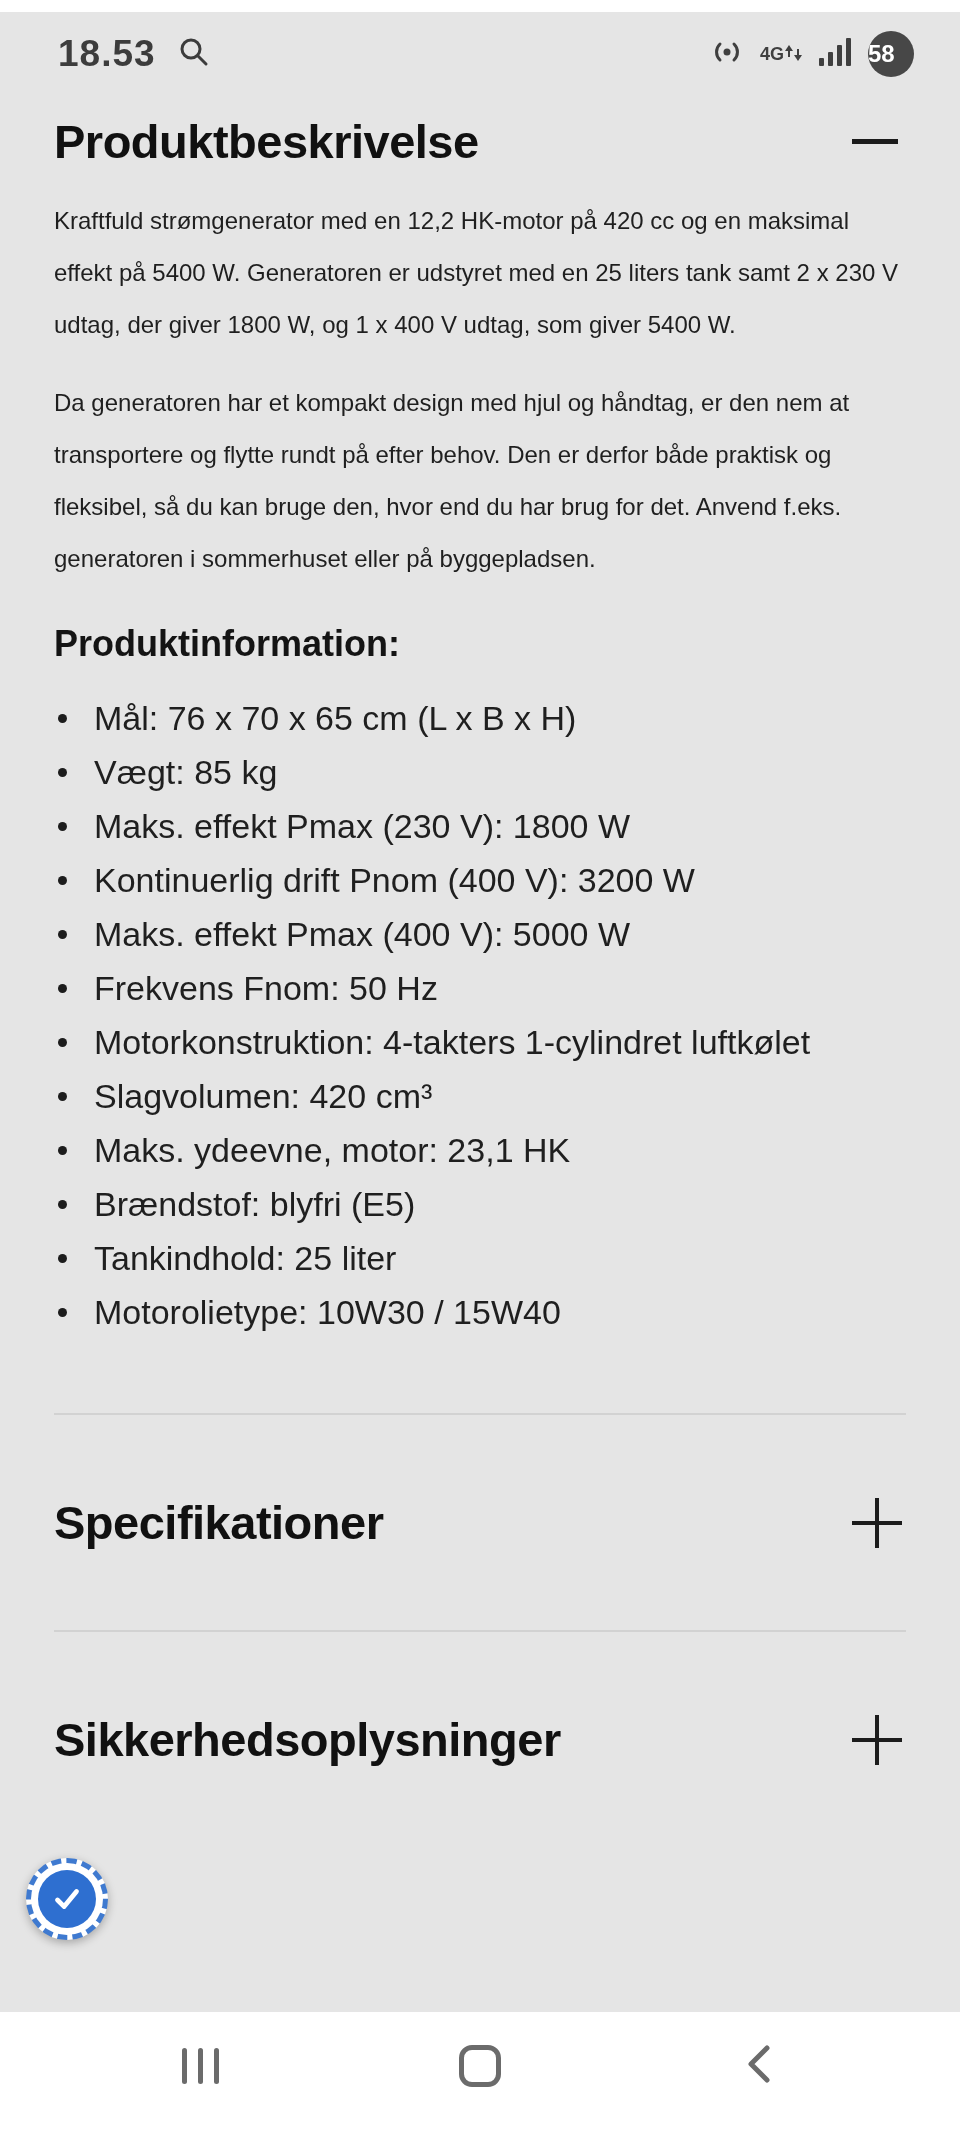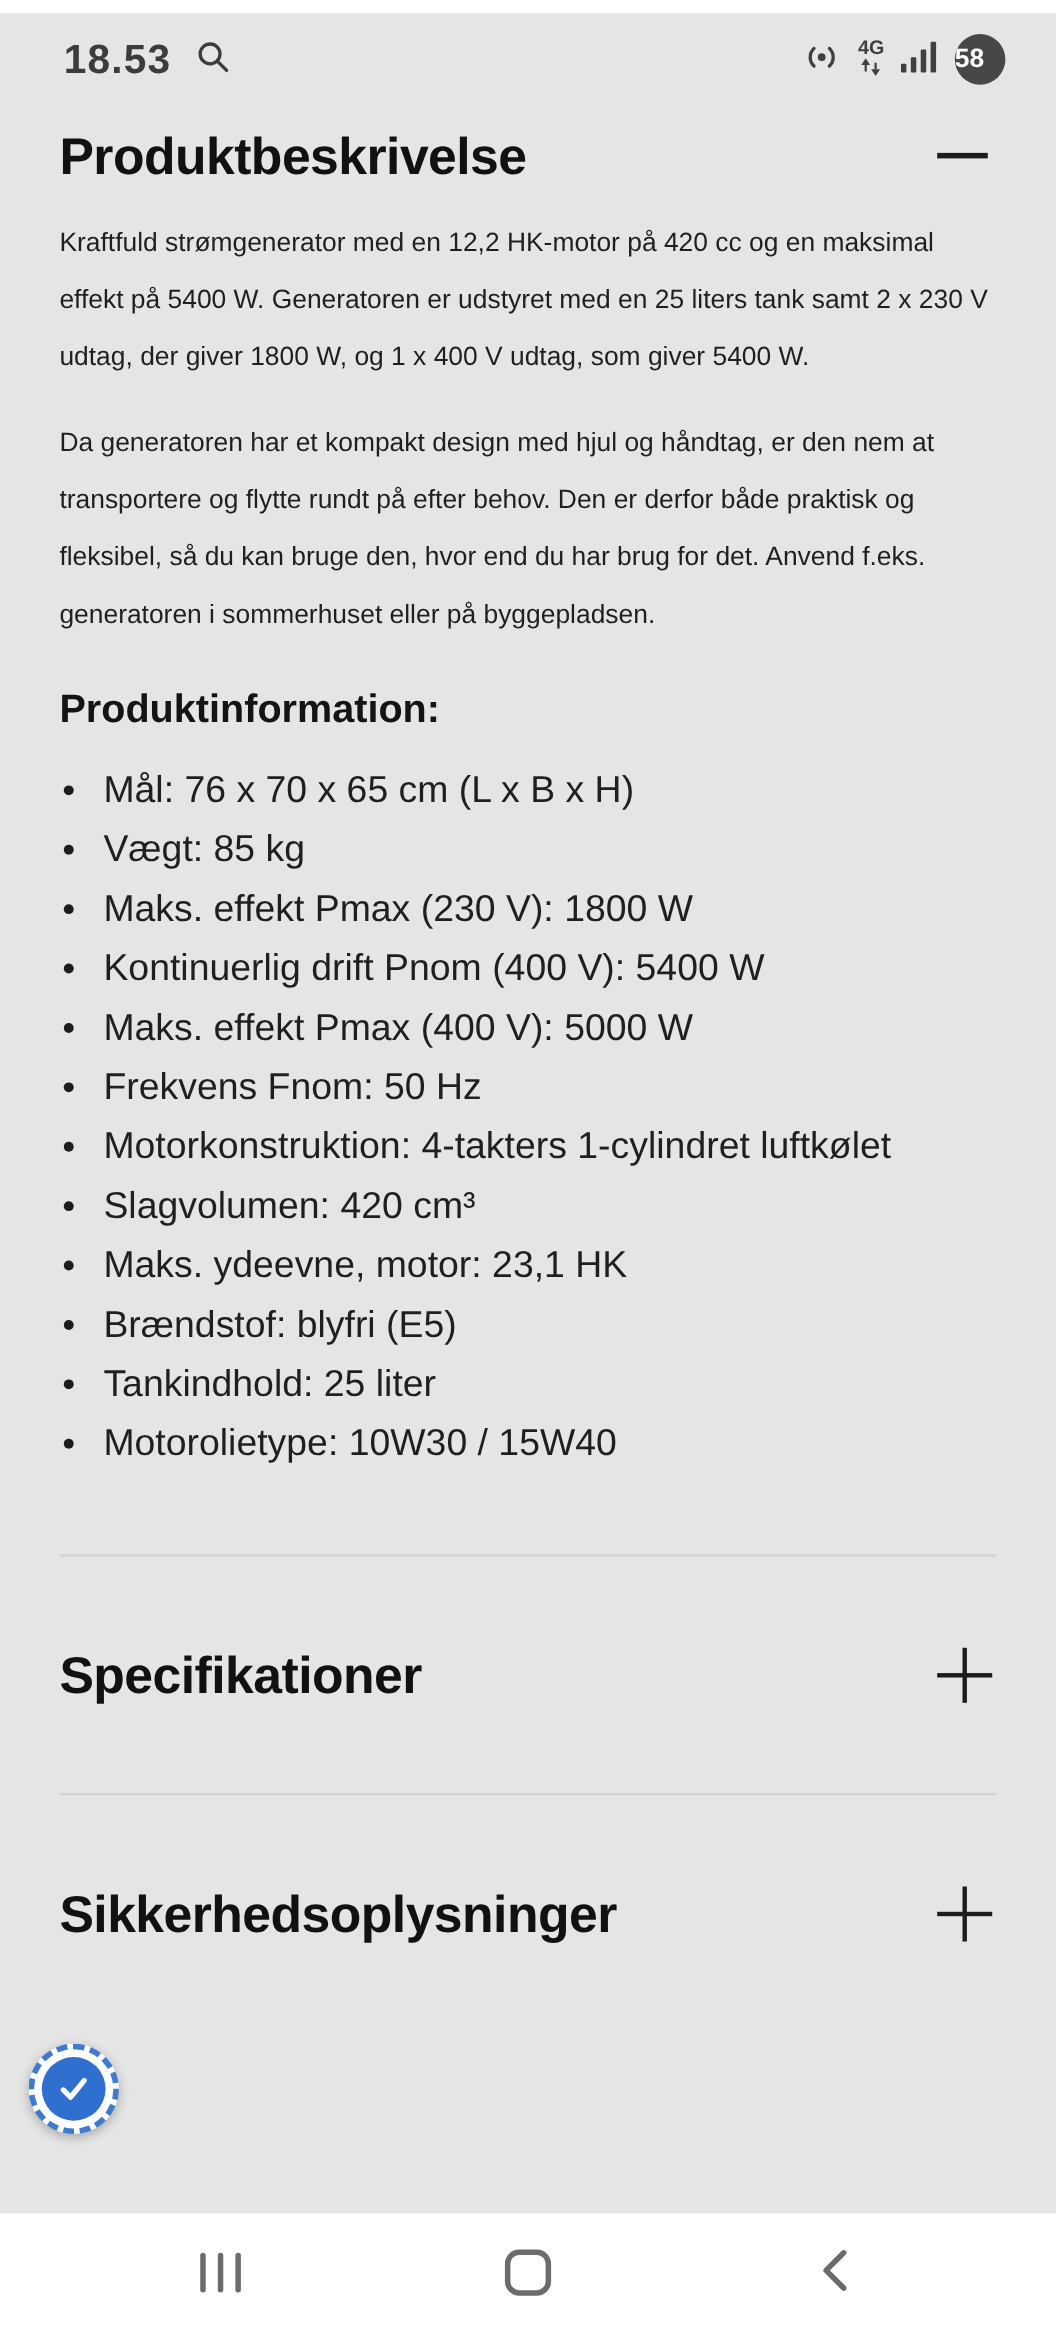--- a/index.html
+++ b/index.html
@@ -8,21 +8,21 @@
 
   .screen { position:relative; width:960px; height:2133px; margin:12px auto;
             background:#e5e5e5; overflow:hidden; }
 
   
   .status-bar { height:76px; display:flex; justify-content:space-between;
                 align-items:center; padding:8px 46px 0 58px; }
   .sb-left { display:flex; align-items:center; gap:22px; }
   .sb-time { font-size:37px; font-weight:700; color:#3c3c3c; letter-spacing:1px; }
   .sb-right { display:flex; align-items:center; gap:15px; color:#3f3f3f; }
-  .sb-net { display:flex; flex-direction:column; align-items:center; line-height:1; }
+  .sb-net { display:flex; flex-direction:row; align-items:center; line-height:1; }
   .sb-4g { font-size:18px; font-weight:700; color:#3f3f3f; }
   .sb-battery { width:46px; height:46px; border-radius:50%; background:#474747;
                 color:#fff; display:flex; align-items:center; 
                 font-size:24px; font-weight:700; }
 
   
   .content { padding:0 54px; }
   .sec-head { display:flex; align-items:center; justify-content:space-between; cursor:pointer;gap:12px; }
   .sec-head.first { margin-top:26px; }
   .sec-title { font-size:47px; font-weight:700; color:#111; letter-spacing:-0.5px; }
@@ -123,21 +123,21 @@
 
       <p class="body-text">Kraftfuld strømgenerator med en 12,2 HK-motor på 420 cc og en maksimal effekt på 5400 W. Generatoren er udstyret med en 25 liters tank samt 2 x 230 V udtag, der giver 1800 W, og 1 x 400 V udtag, som giver 5400 W.</p>
       <p class="body-text">Da generatoren har et kompakt design med hjul og håndtag, er den nem at transportere og flytte rundt på efter behov. Den er derfor både praktisk og fleksibel, så du kan bruge den, hvor end du har brug for det. Anvend f.eks. generatoren i sommerhuset eller på byggepladsen.</p>
 
       <h2 class="info-heading">Produktinformation:</h2>
 
       <ul class="info-list">
         <li>Mål: 76 x 70 x 65 cm (L x B x H)</li>
         <li>Vægt: 85 kg</li>
         <li>Maks. effekt Pmax (230 V): 1800 W</li>
-        <li>Kontinuerlig drift Pnom (400 V): 5400 W</li>
+        <li>Kontinuerlig drift Pnom (400 V): 3200 W</li>
         <li>Maks. effekt Pmax (400 V): 5000 W</li>
         <li>Frekvens Fnom: 50 Hz</li>
         <li>Motorkonstruktion: 4-takters 1-cylindret luftkølet</li>
         <li>Slagvolumen: 420 cm³</li>
         <li>Maks. ydeevne, motor: 23,1 HK</li>
         <li>Brændstof: blyfri (E5)</li>
         <li>Tankindhold: 25 liter</li>
         <li>Motorolietype: 10W30 / 15W40</li>
       </ul>
     </section>

